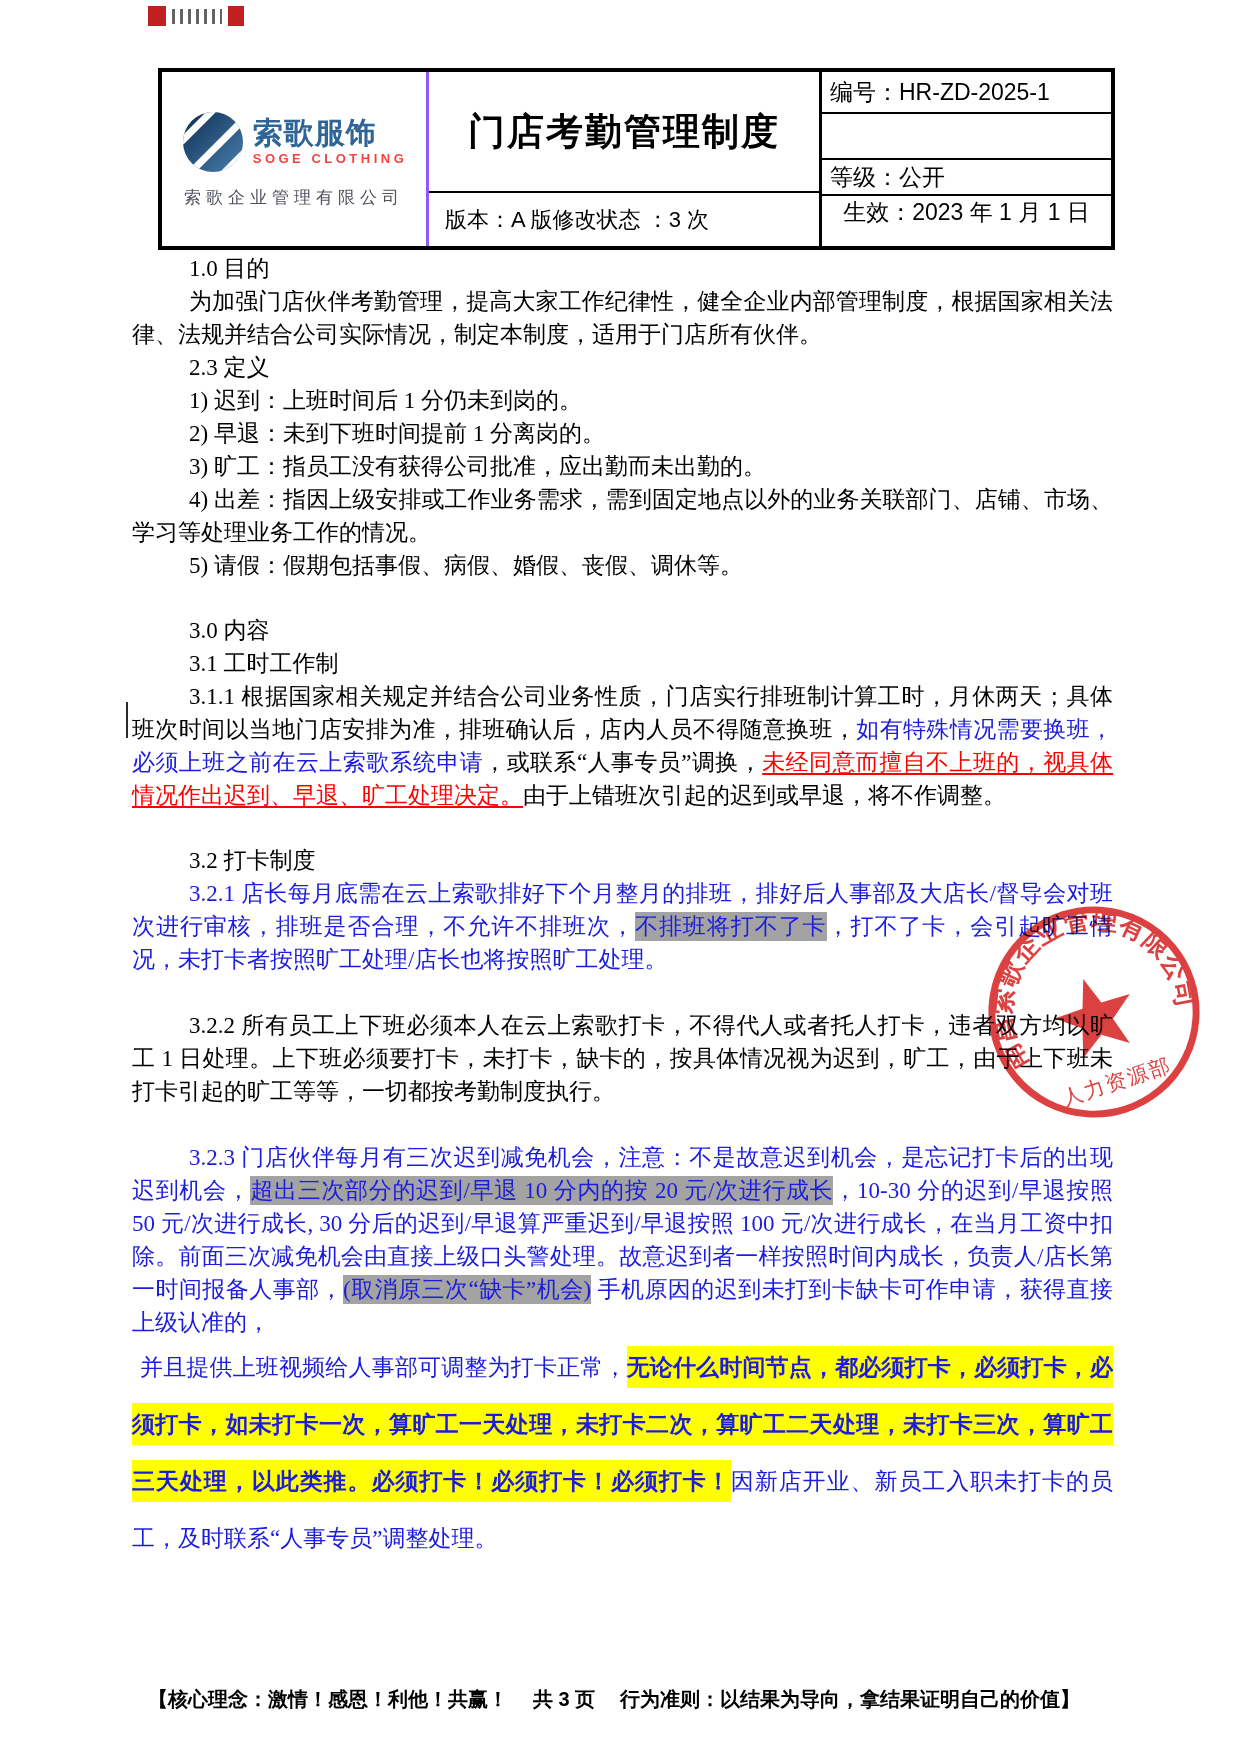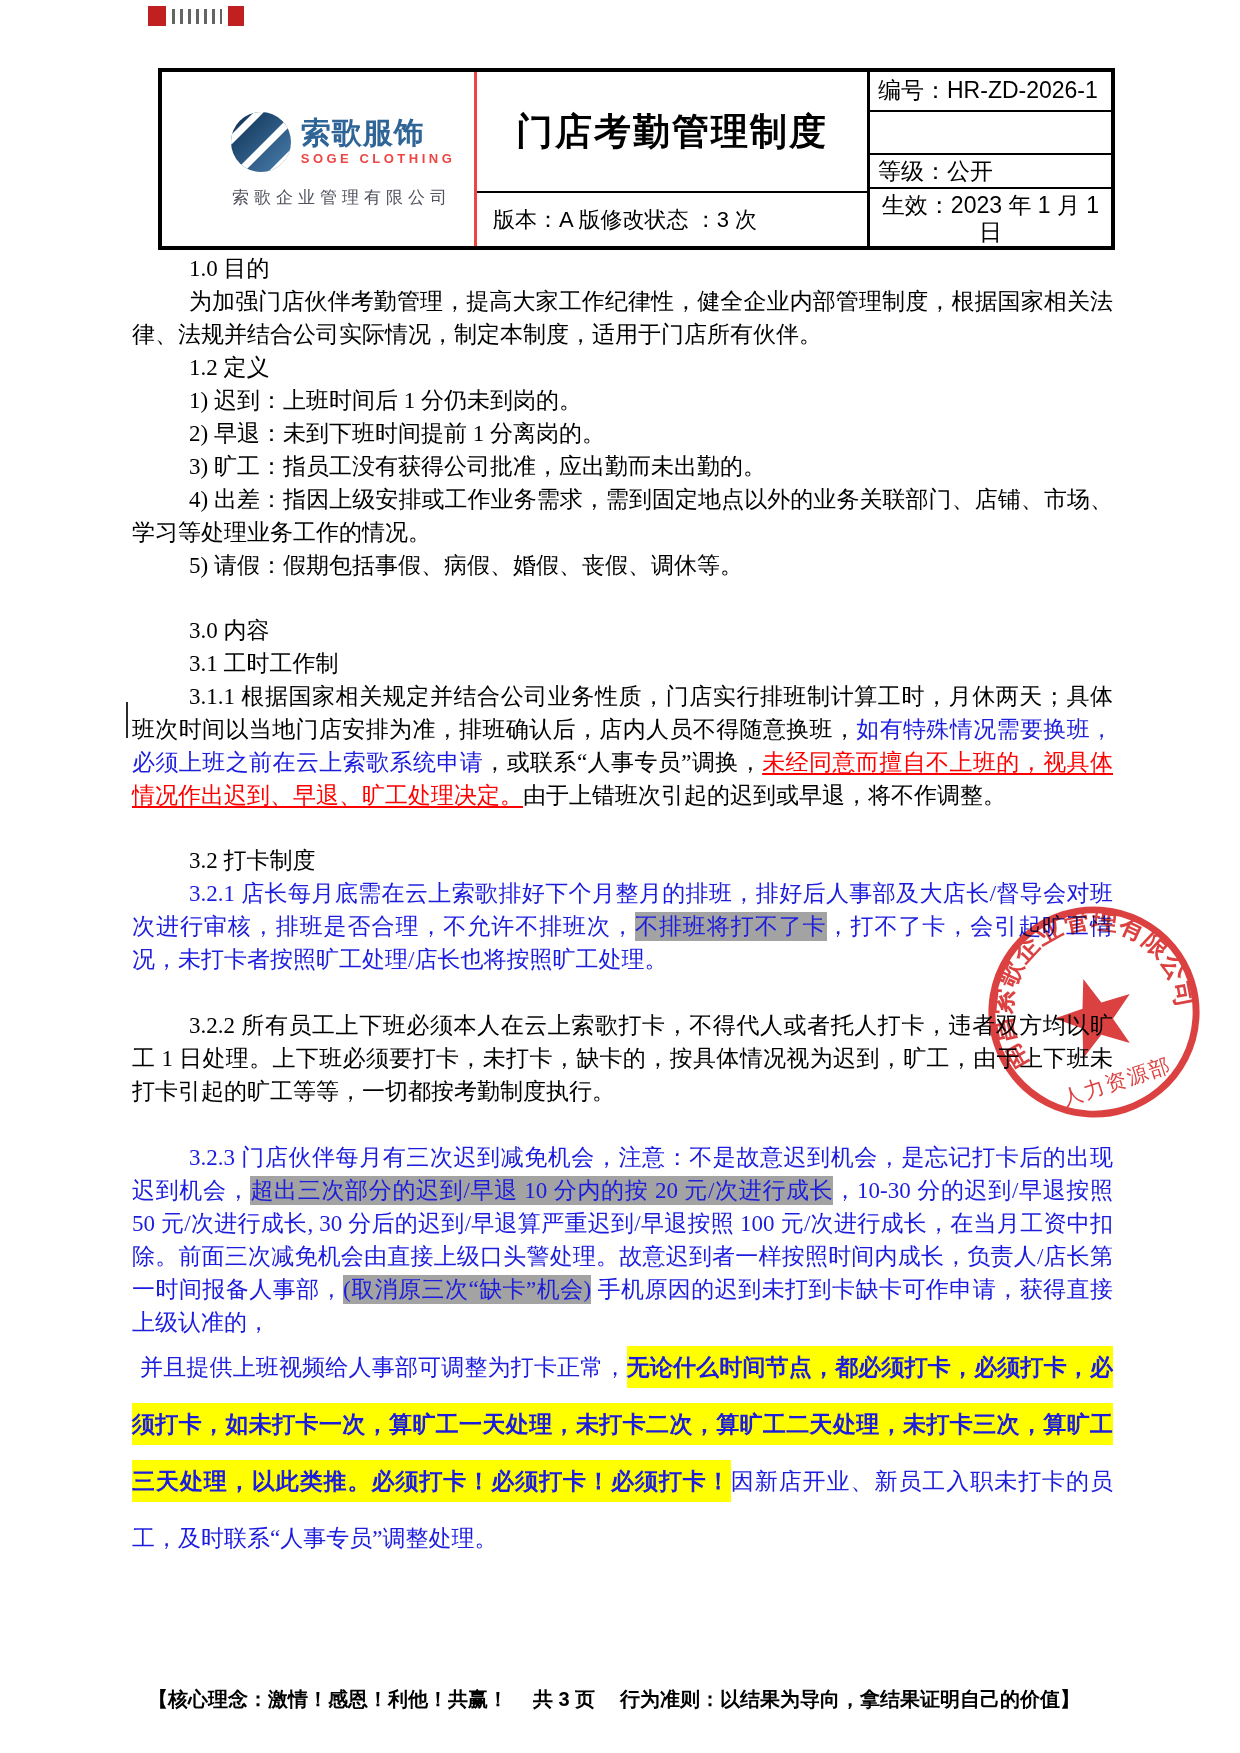--- a/index.html
+++ b/index.html
@@ -6,22 +6,22 @@
   .page{position:relative;width:1240px;height:1753px;background:#fff;overflow:hidden;
         font-family:"Liberation Serif","DejaVu Serif",serif;color:#000;}
 
   
   .artifact{position:absolute;background:#c02020;}
   .artifact-marks{position:absolute;background:repeating-linear-gradient(90deg,#303030 0 3px,transparent 3px 8px);opacity:.75;}
 
   
   .header-table{position:absolute;left:158px;top:68px;width:957px;height:182px;
       border:4px solid #000;box-sizing:border-box;display:flex;background:#fff;}
-  .logo-cell{width:267px;border-right:3px solid #ef4444;display:flex;flex-direction:column;
-      align-items:center;justify-content:center;gap:12px;box-sizing:border-box;margin-left:48px;}
+  .logo-cell{width:267px;border-right:3px solid #8b5cf6;display:flex;flex-direction:column;
+      align-items:center;justify-content:center;gap:12px;box-sizing:border-box;}
   .logo-row{display:flex;align-items:center;gap:8px;}
   .logo-texts{display:flex;flex-direction:column;line-height:1;}
   .logo-cn{font-family:"Liberation Sans","DejaVu Sans",sans-serif;font-weight:bold;
       font-size:30px;color:#2e6496;letter-spacing:1px;}
   .logo-en{font-family:"Liberation Sans","DejaVu Sans",sans-serif;font-weight:bold;
       font-size:13px;color:#ef4444;letter-spacing:3.5px;margin-top:4px;}
   .company-name{font-size:17px;color:#50525e;letter-spacing:5px;}
 
   .mid-col{width:393px;border-right:3px solid #000;display:flex;flex-direction:column;box-sizing:border-box;}
   .title-cell{flex:1;display:flex;align-items:center;justify-content:center;}
@@ -103,31 +103,31 @@
       <div class="title-cell">
         <span class="doc-title">门店考勤管理制度</span>
       </div>
       <div class="version-cell">
         <span>版本：A 版</span>
         <span>修改状态 ：3 次</span>
       </div>
     </div>
 
     <div class="right-col">
-      <div class="r-row r1">编号：HR-ZD-2026-1</div>
+      <div class="r-row r1">编号：HR-ZD-2025-1</div>
       <div class="r-row r2"></div>
       <div class="r-row r3">等级：公开</div>
       <div class="r-row r4">生效：2023 年 1 月 1 日</div>
     </div>
   </div>
 
   <div class="doc-body" id="doc-body">
       <p class="para"><span class="run-plain">1.0 目的</span></p>
       <p class="para"><span class="run-plain">为加强门店伙伴考勤管理，提高大家工作纪律性，健全企业内部管理制度，根据国家相关法律、法规并结合公司实际情况，制定本制度，适用于门店所有伙伴。</span></p>
-      <p class="para"><span class="run-plain">1.2 定义</span></p>
+      <p class="para"><span class="run-plain">2.3 定义</span></p>
       <p class="para"><span class="run-plain">1) 迟到：上班时间后 1 分仍未到岗的。</span></p>
       <p class="para"><span class="run-plain">2) 早退：未到下班时间提前 1 分离岗的。</span></p>
       <p class="para"><span class="run-plain">3) 旷工：指员工没有获得公司批准，应出勤而未出勤的。</span></p>
       <p class="para"><span class="run-plain">4) 出差：指因上级安排或工作业务需求，需到固定地点以外的业务关联部门、店铺、市场、学习等处理业务工作的情况。</span></p>
       <p class="para"><span class="run-plain">5) 请假：假期包括事假、病假、婚假、丧假、调休等。</span></p>
       <p class="para gap-lg"><span class="run-plain">3.0 内容</span></p>
       <p class="para"><span class="run-plain">3.1 工时工作制</span></p>
       <p class="para"><span class="run-plain">3.1.1 根据国家相关规定并结合公司业务性质，门店实行排班制计算工时，月休两天；具体班次时间以当地门店安排为准，排班确认后，店内人员不得随意换班，</span><span class="run-blue">如有特殊情况需要换班，必须上班之前在云上索歌系统申请</span><span class="run-plain">，或联系“人事专员”调换，</span><span class="run-redu">未经同意而擅自不上班的，视具体情况作出迟到、早退、旷工处理决定。</span><span class="run-plain">由于上错班次引起的迟到或早退，将不作调整。</span></p>
       <p class="para gap-lg"><span class="run-plain">3.2 打卡制度</span></p>
       <p class="para"><span class="run-blue">3.2.1 店长每月底需在云上索歌排好下个月整月的排班，排好后人事部及大店长/督导会对班次进行审核，排班是否合理，不允许不排班次，</span><span class="run-bluehl">不排班将打不了卡</span><span class="run-blue">，打不了卡，会引起旷工情况，未打卡者按照旷工处理/店长也将按照旷工处理。</span></p>

